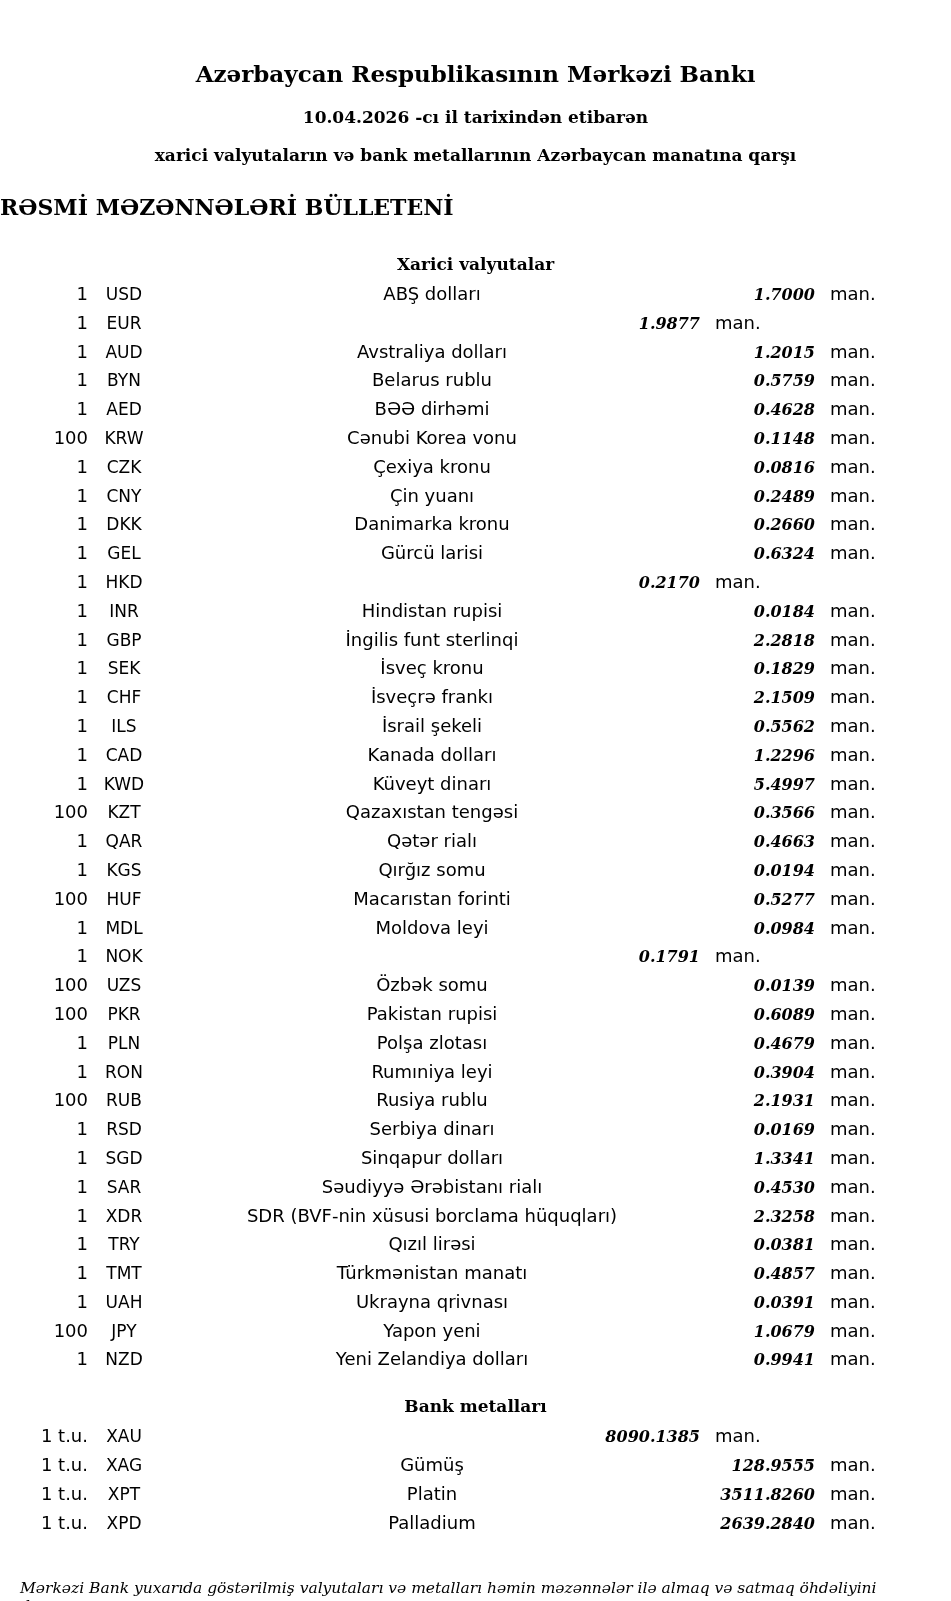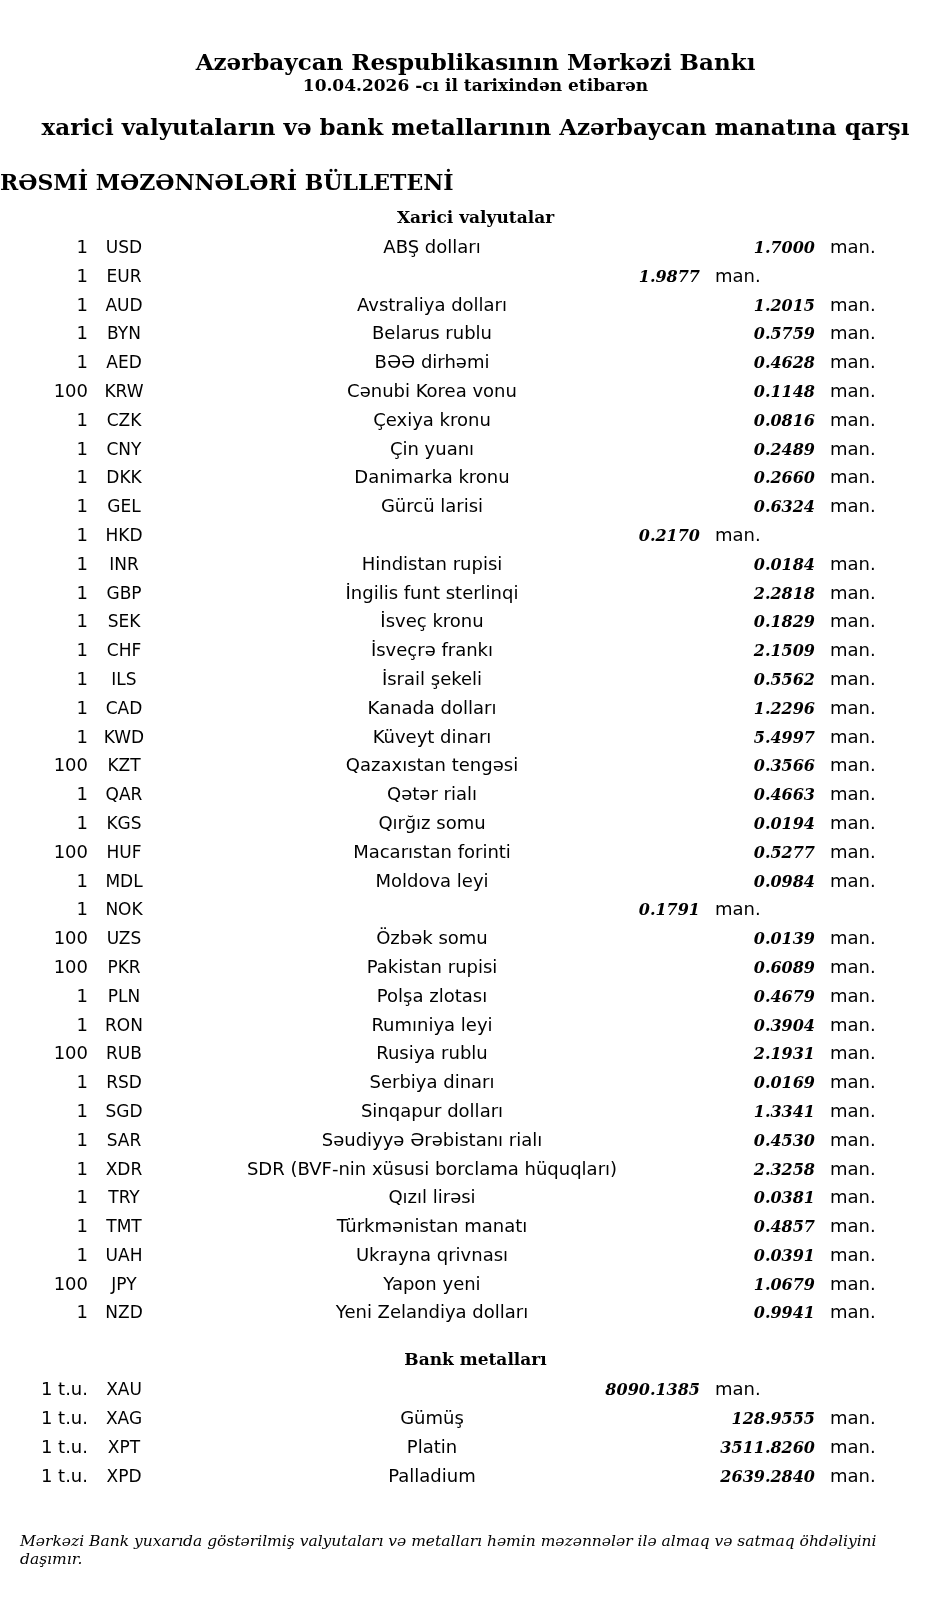--- a/index.html
+++ b/index.html
@@ -7,52 +7,52 @@
   body {
     width: 951px;
     height: 1601px;
     overflow: hidden;
     color: #000;
     font-family: "DejaVu Sans", sans-serif;
   }
   .page {
     width: 951px;
     height: 1241px;
-    padding-top: 48px;
+    padding-top: 60px;
   }
 
   .title {
     font-family: "DejaVu Serif", "Liberation Serif", serif;
     font-weight: bold;
     font-size: 23px;
     text-align: center;
   }
   .date-line {
-    margin-top: 0;
+    margin-top: 20px;
     font-family: "DejaVu Serif", "Liberation Serif", serif;
     font-weight: bold;
     font-size: 17px;
     text-align: center;
   }
   .subtitle {
     margin-top: 18px;
     font-family: "DejaVu Serif", "Liberation Serif", serif;
     font-weight: bold;
-    font-size: 23px;
+    font-size: 17px;
     text-align: center;
   }
   .bulletin-title {
     margin-top: 29px;
     font-family: "DejaVu Serif", "Liberation Serif", serif;
     font-weight: bold;
     font-size: 22px;
     text-align: left;
   }
   .section-title {
-    margin-top: 12px;
+    margin-top: 34px;
     margin-bottom: 6px;
     font-family: "DejaVu Serif", "Liberation Serif", serif;
     font-weight: bold;
     font-size: 17px;
     text-align: center;
   }
   .rows {
     width: 100%;
     padding: 0 73px 0 20px;
   }

